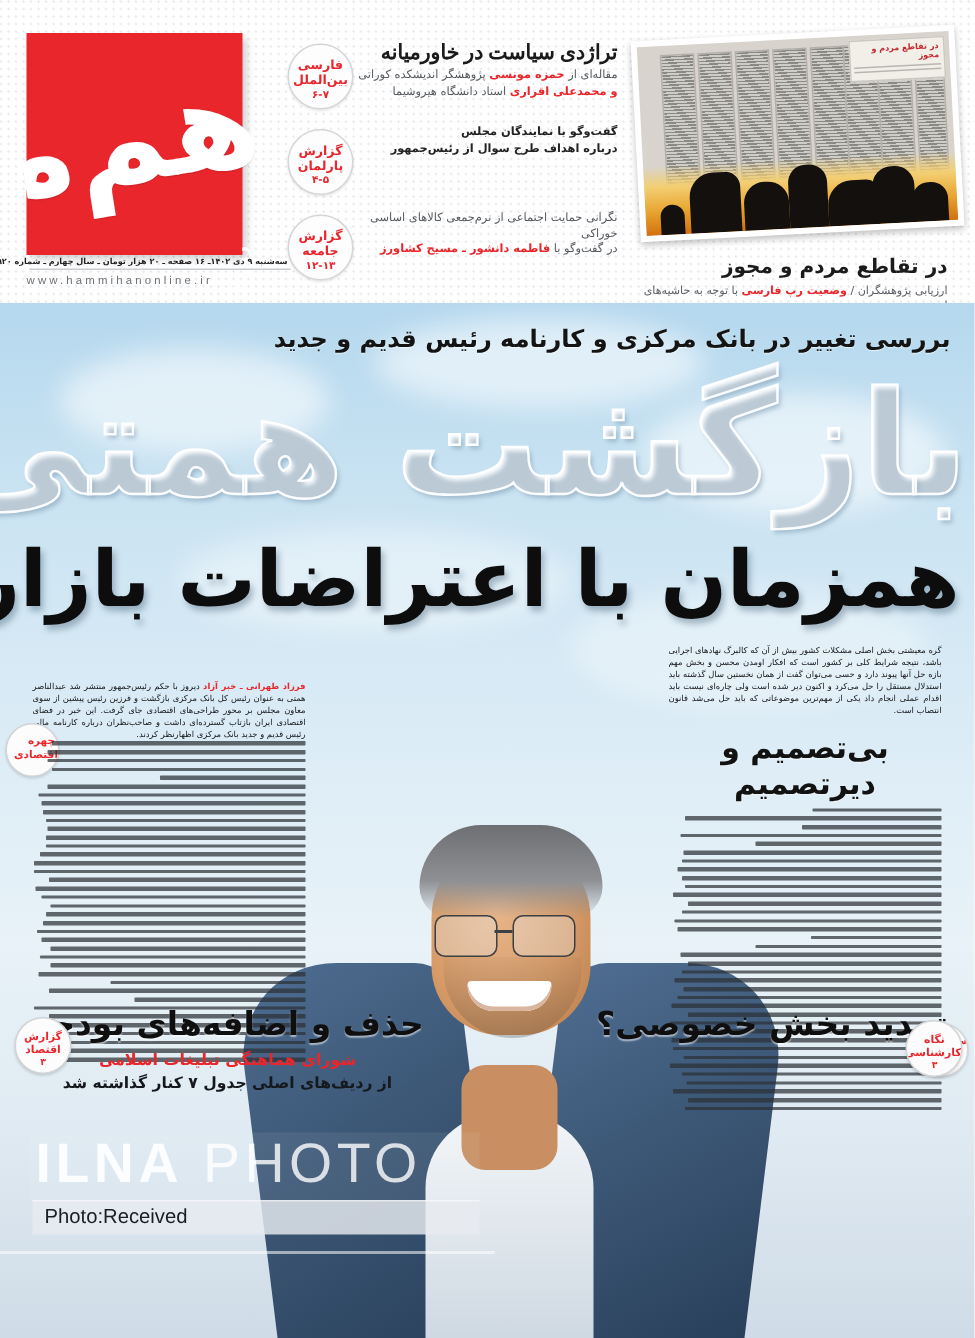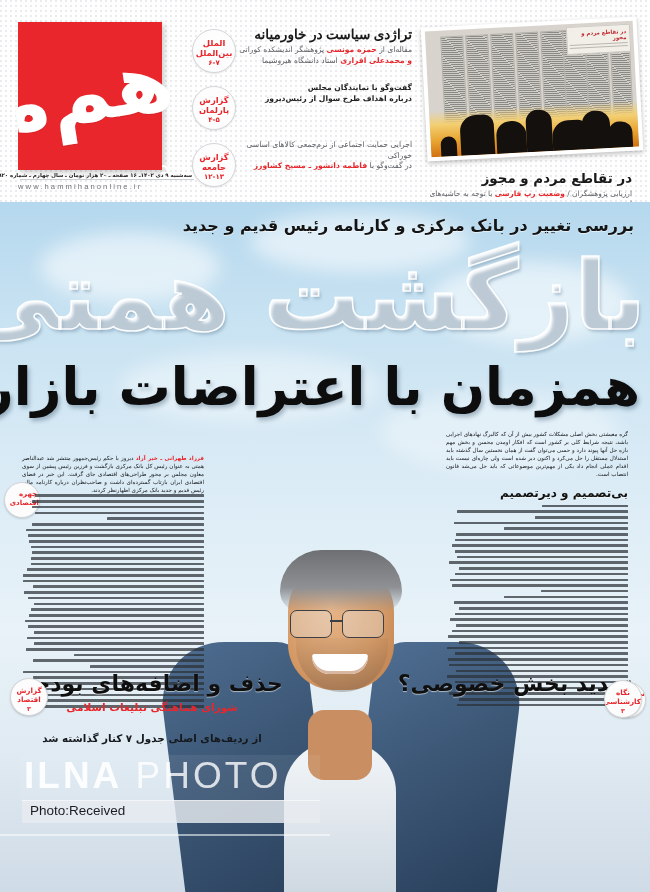--- a/index.html
+++ b/index.html
@@ -366,24 +366,25 @@
     font-size: 5.6px;
     line-height: 8.1px;
     color: #15171a;
     margin: 0;
     text-align: justify;
     font-weight: 400;
   }
   .col-lead .lead-tag { color: #e8262b; font-weight: 700; }
 
   .col-subhead {
-    font-size: 12px;
+    font-size: 20px;
     font-weight: 700;
     color: #121212;
     margin: 7px 0 5px 0;
+    text-align: center;
     letter-spacing: -.4px;
     text-shadow: 0 1px 1px rgba(255,255,255,.55);
   }
 
   
   .fake-lines { margin: 0; padding: 0; }
   .fake-lines .fl {
     height: 2.6px;
     background: #2b3036;
     opacity: .72;
@@ -430,21 +431,21 @@
     color: #0f0f0f;
     margin: 0 0 4px 0;
     line-height: 27px;
     letter-spacing: -.8px;
     text-shadow: 0 1px 1px rgba(255,255,255,.55);
   }
   .bc-sub1 {
     font-size: 10.6px;
     font-weight: 700;
     color: #e8262b;
-    margin: 0 0 18px 0;
+    margin: 0 0 2px 0;
     line-height: 13px;
   }
   .bc-sub2 {
     font-size: 10.4px;
     font-weight: 700;
     color: #15181c;
     margin: 0;
     line-height: 13px;
   }
   .bc-sub1 .s-dark { color: #1a1a1a; }
@@ -600,46 +601,46 @@
       </div>
       <div id="logo-dateline">سه‌شنبه ۹ دی ۱۴۰۲ـ ۱۶ صفحه ـ ۲۰ هزار تومان ـ سال چهارم ـ شماره ۹۲۰</div>
       <div id="logo-rule"></div>
       <div id="logo-url">www.hammihanonline.ir</div>
     </div>
 
     <div id="teasers">
 
       <div class="teaser">
         <div class="teaser-badge">
-          <span class="teaser-badge-line1">الملل</span>
+          <span class="teaser-badge-line1">فارسی</span>
           <span class="teaser-badge-line2">بین‌الملل</span>
           <span class="teaser-badge-pages">۶-۷</span>
         </div>
         <p class="teaser-title">تراژدی سیاست در خاورمیانه</p>
         <p class="teaser-sub1"><span>مقاله‌ای از </span><span class="em-red">حمزه مونسی</span><span> پژوهشگر اندیشکده کوراتی</span></p>
         <p class="teaser-sub2"><span class="em-red">و محمدعلی اقراری</span><span> استاد دانشگاه هیروشیما</span></p>
       </div>
 
       <div class="teaser">
         <div class="teaser-badge">
           <span class="teaser-badge-line1">گزارش</span>
           <span class="teaser-badge-line2">پارلمان</span>
           <span class="teaser-badge-pages">۴-۵</span>
         </div>
         <p class="teaser-sub1 em-dark">گفت‌وگو با نمایندگان مجلس</p>
-        <p class="teaser-sub2 em-dark">درباره اهداف طرح سوال از رئیس‌دیروز</p>
+        <p class="teaser-sub2 em-dark">درباره اهداف طرح سوال از رئیس‌جمهور</p>
       </div>
 
       <div class="teaser">
         <div class="teaser-badge">
           <span class="teaser-badge-line1">گزارش</span>
           <span class="teaser-badge-line2">جامعه</span>
           <span class="teaser-badge-pages">۱۲-۱۳</span>
         </div>
-        <p class="teaser-sub1">اجرایی حمایت اجتماعی از نرم‌جمعی کالاهای اساسی خوراکی</p>
+        <p class="teaser-sub1">نگرانی حمایت اجتماعی از نرم‌جمعی کالاهای اساسی خوراکی</p>
         <p class="teaser-sub2"><span>در گفت‌وگو با </span><span class="em-red">فاطمه دانشور ـ مسیح کشاورز</span></p>
       </div>
 
     </div>
 
     <div id="thumb-panel">
       <div id="thumb-frame">
         <div id="thumb-img">
           <div class="tcol" style="right:70px;  height:96px;"></div>
           <div class="tcol" style="right:95px;  height:108px;"></div>

